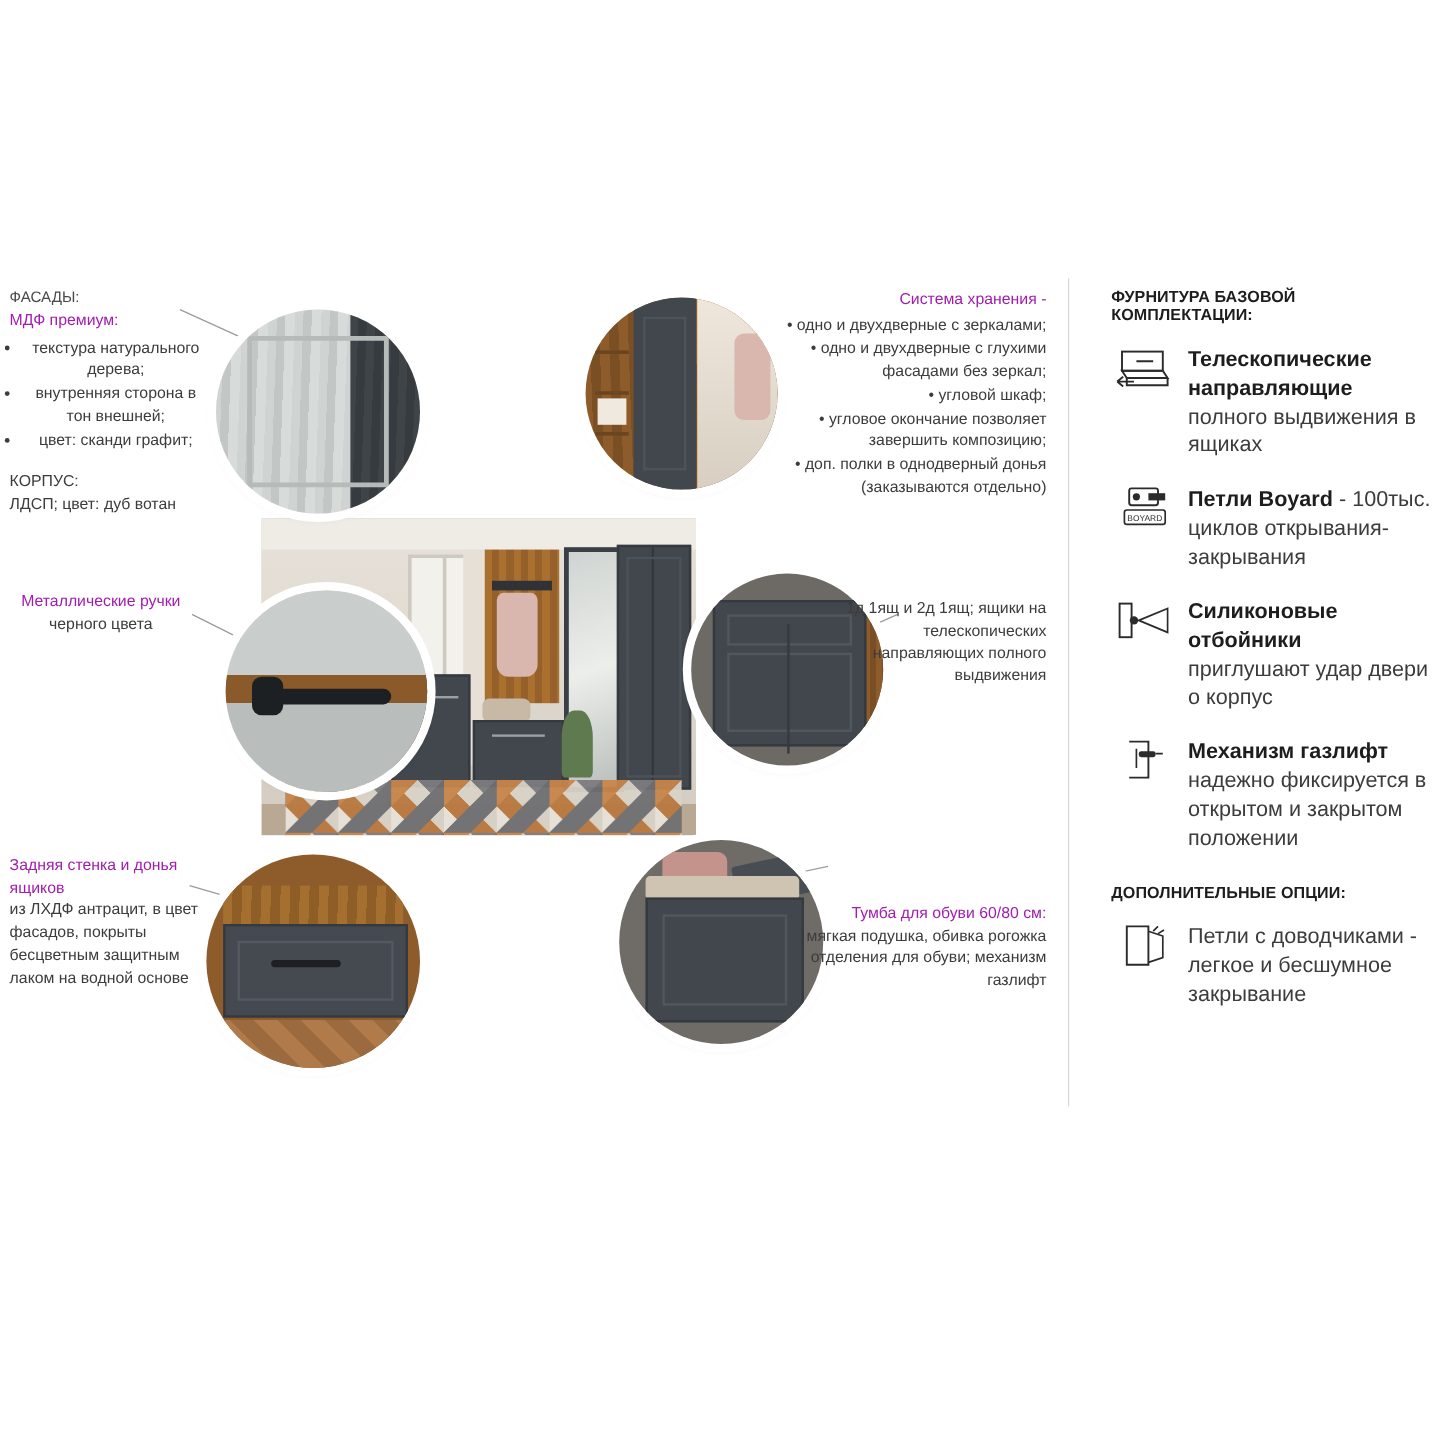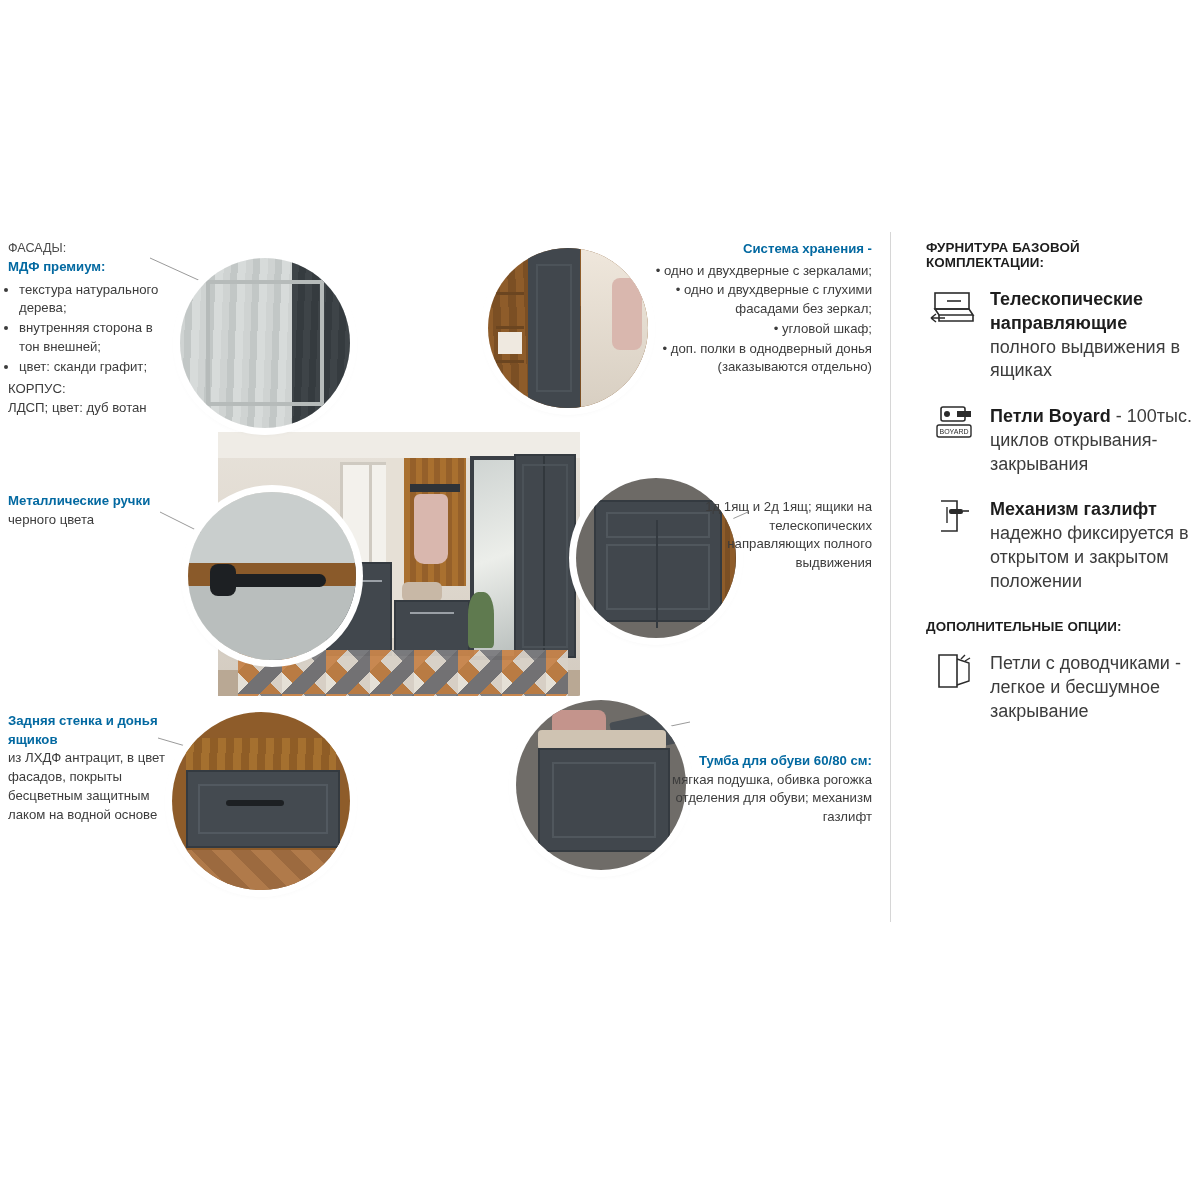--- a/index.html
+++ b/index.html
@@ -84,28 +84,28 @@
 
   .c-shoe{left:516px;top:700px;width:170px;height:170px;background:#6f6c68;}
   .c-shoe .box{position:absolute;left:22px;top:48px;width:128px;height:100px;background:#41474d;border:2px solid #343a40;}
   .c-shoe .box:after{content:"";position:absolute;left:12px;top:12px;right:12px;bottom:12px;border:2px solid #50575d;}
   .c-shoe .seat{position:absolute;left:22px;top:30px;width:128px;height:20px;background:#cfc3b2;border-radius:4px;}
   .c-shoe .cushion{position:absolute;left:36px;top:10px;width:54px;height:28px;background:#c4948c;border-radius:8px;}
   .c-shoe .lid{position:absolute;left:96px;top:16px;width:62px;height:34px;background:#474d53;transform:rotate(-12deg);border-radius:3px;}
 
   
   .txt{position:absolute;font-size:13.2px;line-height:1.42;color:#3c3c3c;}
-  .txt b,.bold{font-weight:bold;color:#0369a1;}
+  .txt b,.bold{font-weight:normal;color:#a21caf;}
   .right{text-align:right;}
 
   .t-facade{left:8px;top:240px;width:166px;}
   .t-facade .cap{font-size:12.6px;color:#4a4a4a;}
-  .t-facade ul{margin:4px 0 4px 0;padding-left:11px;}
+  .t-facade ul{margin:4px 0 16px 0;padding-left:11px;text-align:center;}
   .t-facade li{margin-bottom:1px;}
-  .t-handle{left:8px;top:492px;width:152px;}
+  .t-handle{left:8px;top:492px;width:152px;text-align:center;}
   .t-back{left:8px;top:712px;width:160px;}
 
   .t-storage{left:620px;top:240px;width:252px;}
   .t-storage ul{margin:3px 0 0 0;padding:0;list-style:none;}
   .t-storage li{margin-bottom:1px;}
   .t-storage li:before{content:"• ";}
   .t-komod{left:700px;top:498px;width:172px;}
   .t-shoe{left:660px;top:708px;width:212px;margin-top:44px;}
 
   
@@ -221,20 +221,21 @@
     <div class="bold">Задняя стенка и донья ящиков</div>
     <div>из ЛХДФ антрацит, в цвет фасадов, покрыты бесцветным защитным лаком на водной основе</div>
   </div>
 
   <div class="txt t-storage right">
     <div class="bold">Система хранения -</div>
     <ul>
       <li>одно и двухдверные с зеркалами;</li>
       <li>одно и двухдверные с глухими фасадами без зеркал;</li>
       <li>угловой шкаф;</li>
+      <li>угловое окончание позволяет завершить композицию;</li>
       <li>доп. полки в однодверный донья (заказываются отдельно)</li>
     </ul>
   </div>
 
   <div class="txt t-komod right">
     <div>1д 1ящ и 2д 1ящ; ящики на телескопических направляющих полного выдвижения</div>
   </div>
 
   <div class="txt t-shoe right">
     <div class="bold">Тумба для обуви 60/80 см:</div>
@@ -271,20 +272,33 @@
           <rect x="10" y="22" width="34" height="12" rx="2" fill="none" stroke="#2b2b2b" stroke-width="1.4"></rect>
           <text x="27" y="31" font-size="7" font-family="Liberation Sans, sans-serif" fill="#2b2b2b" text-anchor="middle">BOYARD</text>
         </svg>
       </div>
       <div class="ftext">
         <span class="bold">Петли Boyard</span>
         <span>- 100тыс. циклов открывания-закрывания</span>
       </div>
     </div>
 
+    <div class="frow">
+      <div class="ficon">
+        <svg width="52" height="40" viewBox="0 0 52 40">
+          <rect x="6" y="6" width="10" height="28" fill="none" stroke="#2b2b2b" stroke-width="1.6"></rect>
+          <circle cx="18" cy="20" r="3.5" fill="#2b2b2b"></circle>
+          <path d="M22 20 L46 10 L46 30 Z" fill="none" stroke="#2b2b2b" stroke-width="1.4"></path>
+        </svg>
+      </div>
+      <div class="ftext">
+        <span class="bold">Силиконовые отбойники</span><br>
+        <span>приглушают удар двери о корпус</span>
+      </div>
+    </div>
 
     <div class="frow">
       <div class="ficon">
         <svg width="52" height="40" viewBox="0 0 52 40">
           <path d="M14 4 L30 4 L30 34 L14 34" fill="none" stroke="#2b2b2b" stroke-width="1.6"></path>
           <path d="M20 10 L20 26" stroke="#2b2b2b" stroke-width="1.4"></path>
           <rect x="22" y="12" width="14" height="5" rx="2" fill="#2b2b2b"></rect>
           <path d="M36 14 L42 14" stroke="#2b2b2b" stroke-width="1.6"></path>
         </svg>
       </div>

